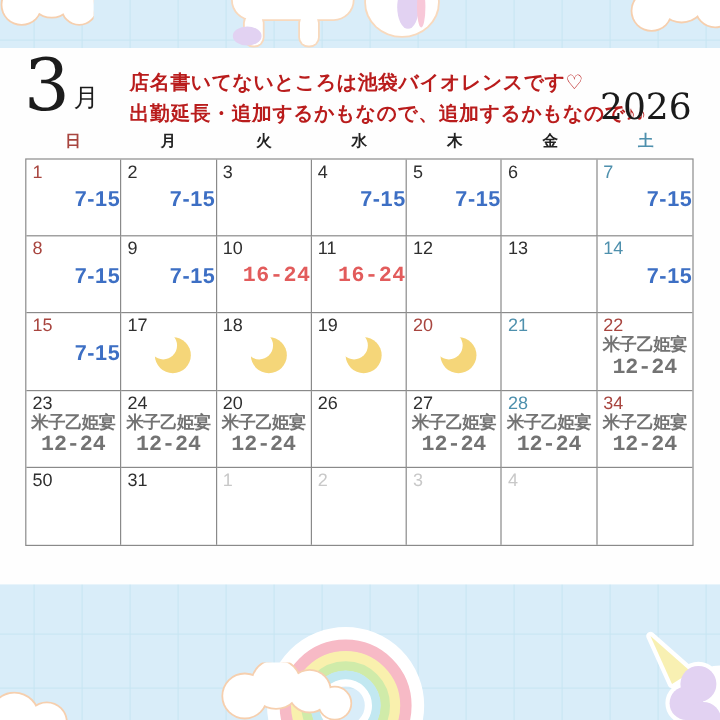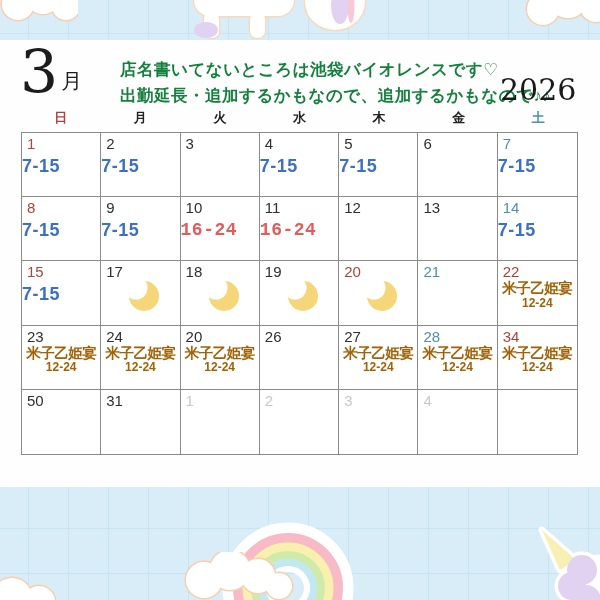--- a/index.html
+++ b/index.html
@@ -12,44 +12,44 @@
       linear-gradient(90deg, #c6e5f2 1px, transparent 1px);
     background-size:40px 45px;
     background-position:28px 33px;
   }
   .deco{position:absolute;pointer-events:none;}
   .white-band{position:absolute;left:0;top:40px;width:600px;height:447px;background:#fefefe;}
 
   .month-block{position:absolute;left:20px;top:44px;display:flex;align-items:flex-end;color:#1c1c1c;}
   .month-num{font-family:"DejaVu Serif","Liberation Serif",serif;font-size:60px;line-height:0.95;}
   .month-unit{font-family:"DejaVu Serif","Liberation Serif",serif;font-size:21px;margin-left:3px;margin-bottom:6px;}
-  .notes{position:absolute;left:120px;top:56px;font-size:16.5px;font-weight:bold;color:#15803d;line-height:26px;letter-spacing:0.5px;white-space:nowrap;}
+  .notes{position:absolute;left:108px;top:56px;font-size:16.5px;font-weight:bold;color:#b91c1c;line-height:26px;letter-spacing:0.5px;white-space:nowrap;}
   .year{position:absolute;left:500px;top:72px;font-family:"DejaVu Serif","Liberation Serif",serif;font-size:30px;color:#1a1a1a;}
 
   .weekdays{position:absolute;left:21px;top:109px;width:557px;display:grid;grid-template-columns:repeat(7,1fr);}
   .weekdays span{text-align:center;font-size:13px;font-weight:bold;color:#222;}
   .wd-sun{color:#a8453f !important;}
   .wd-sat{color:#4e90ad !important;}
 
   .grid{position:absolute;left:21px;top:132px;width:557px;height:323px;display:grid;
         grid-template-columns:repeat(7,1fr);grid-template-rows:repeat(5,1fr);
         border:1px solid #8a8a8a;box-sizing:border-box;background:#fff;}
   .cell{position:relative;border-right:1px solid #8a8a8a;border-bottom:1px solid #8a8a8a;box-sizing:border-box;overflow:hidden;}
   .cell:nth-child(7n){border-right:none;}
   .cell:nth-child(n+29){border-bottom:none;}
   .date-num{position:absolute;top:2px;left:5px;font-size:15px;color:#2f2f2f;}
   .day-sunday .date-num,.day-holiday .date-num{color:#a8453f;}
   .day-saturday .date-num{color:#4e90ad;}
   .day-next-month .date-num{color:#c8c8c8;}
-  .entry-time{margin-top:23px;text-align:left;font-weight:bold;font-size:18px;letter-spacing:0.5px;}
+  .entry-time{margin-top:23px;text-align:right;font-weight:bold;font-size:18px;letter-spacing:0.5px;}
   .t-morning{color:#3d6fc4;}
   .t-evening{color:#e25c5c;font-family:Liberation Mono, monospace;}
-  .entry-event{margin-top:19px;text-align:center;font-weight:bold;color:#a16207;line-height:1.15;}
+  .entry-event{margin-top:19px;text-align:center;font-weight:bold;color:#737373;line-height:1.15;}
   .ev1{font-size:14.5px;letter-spacing:-0.5px;white-space:nowrap;}
-  .ev2{font-size:12px;}
+  .ev2{font-size:18px;font-family:Liberation Mono, monospace;}
   .moon{position:absolute;top:15px;left:50%;transform:translateX(-42%);}
 </style>
 </head>
 <body>
 
 <svg class="deco" style="left:-12px;top:-14px;" width="90" height="40" viewBox="0 0 90 40">
   <g fill="none" stroke="#f6cfae" stroke-width="3">
     <circle cx="30" cy="18" r="16"></circle>
       <circle cx="55" cy="10" r="18"></circle>
       <circle cx="78" cy="20" r="14"></circle>

